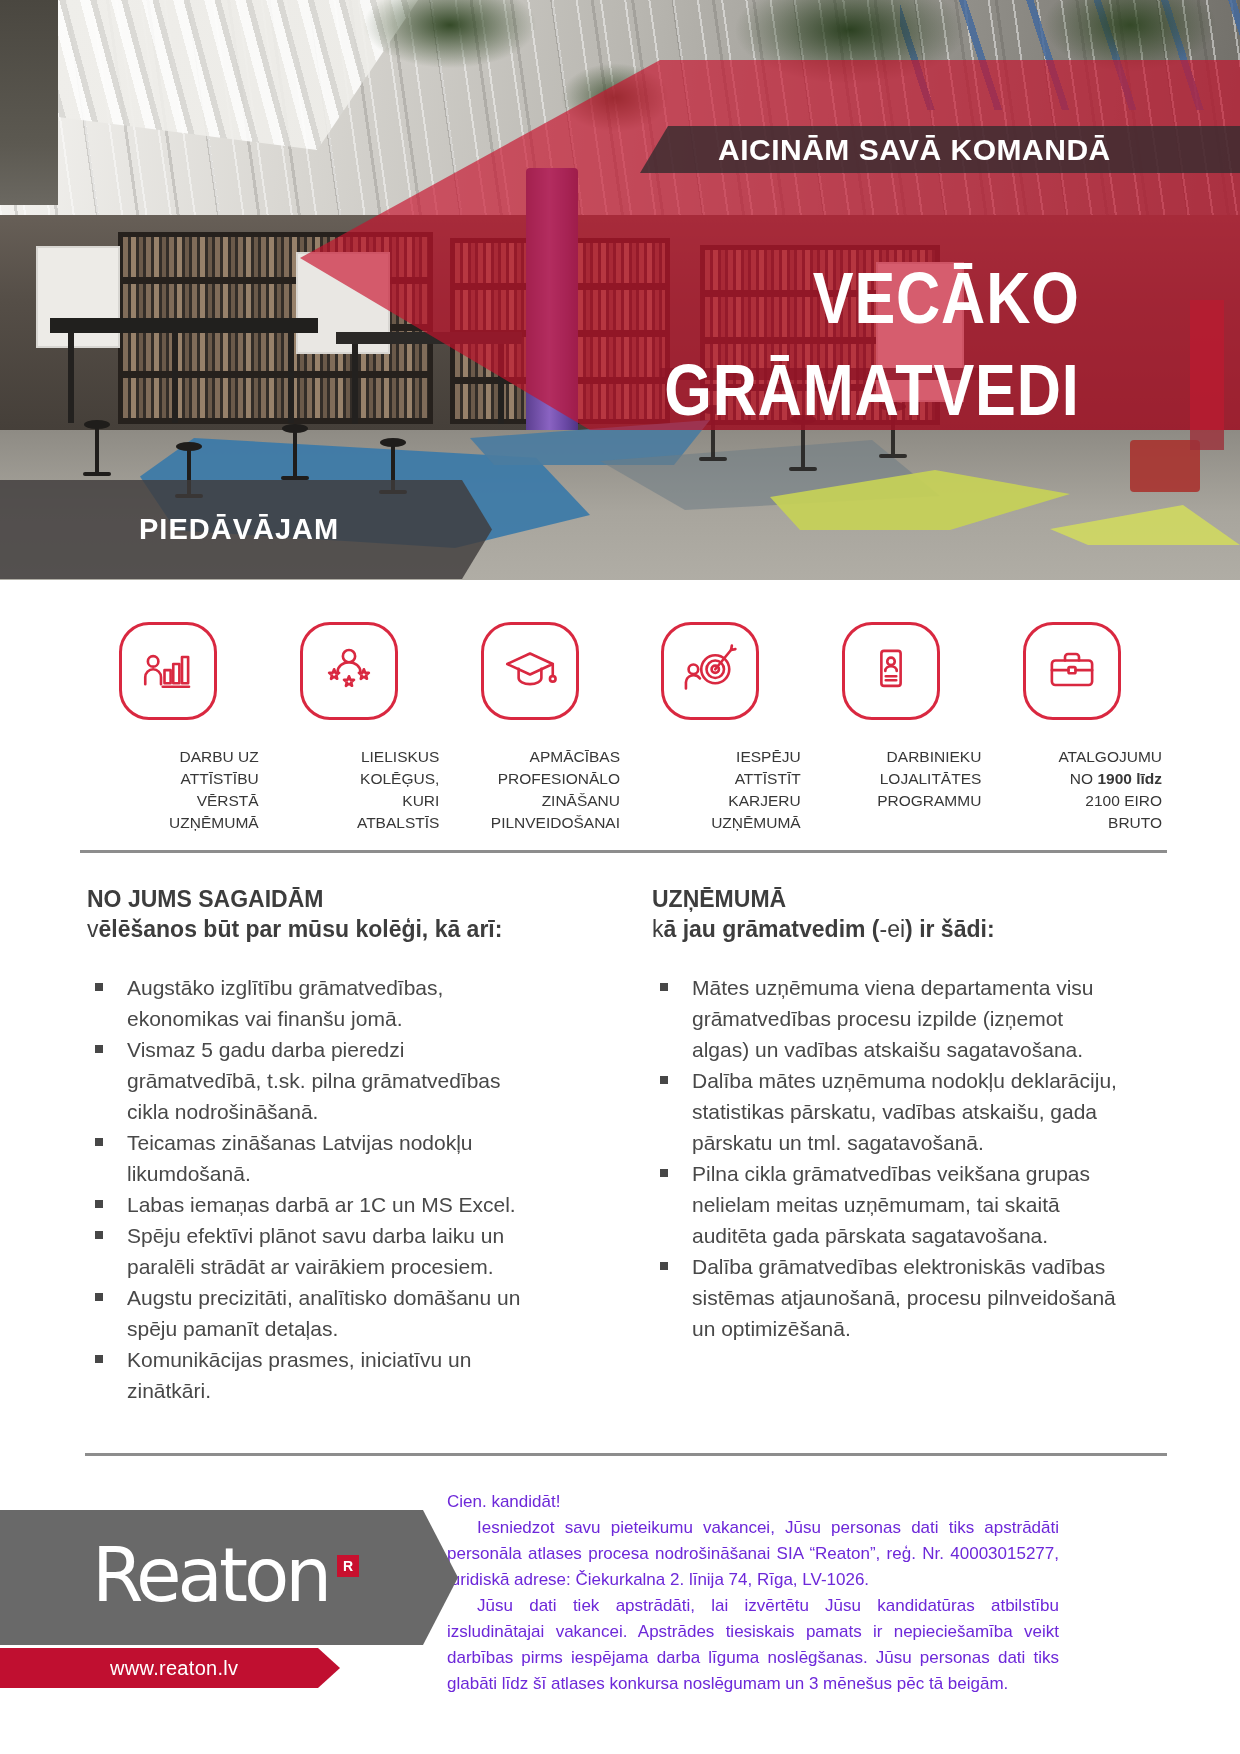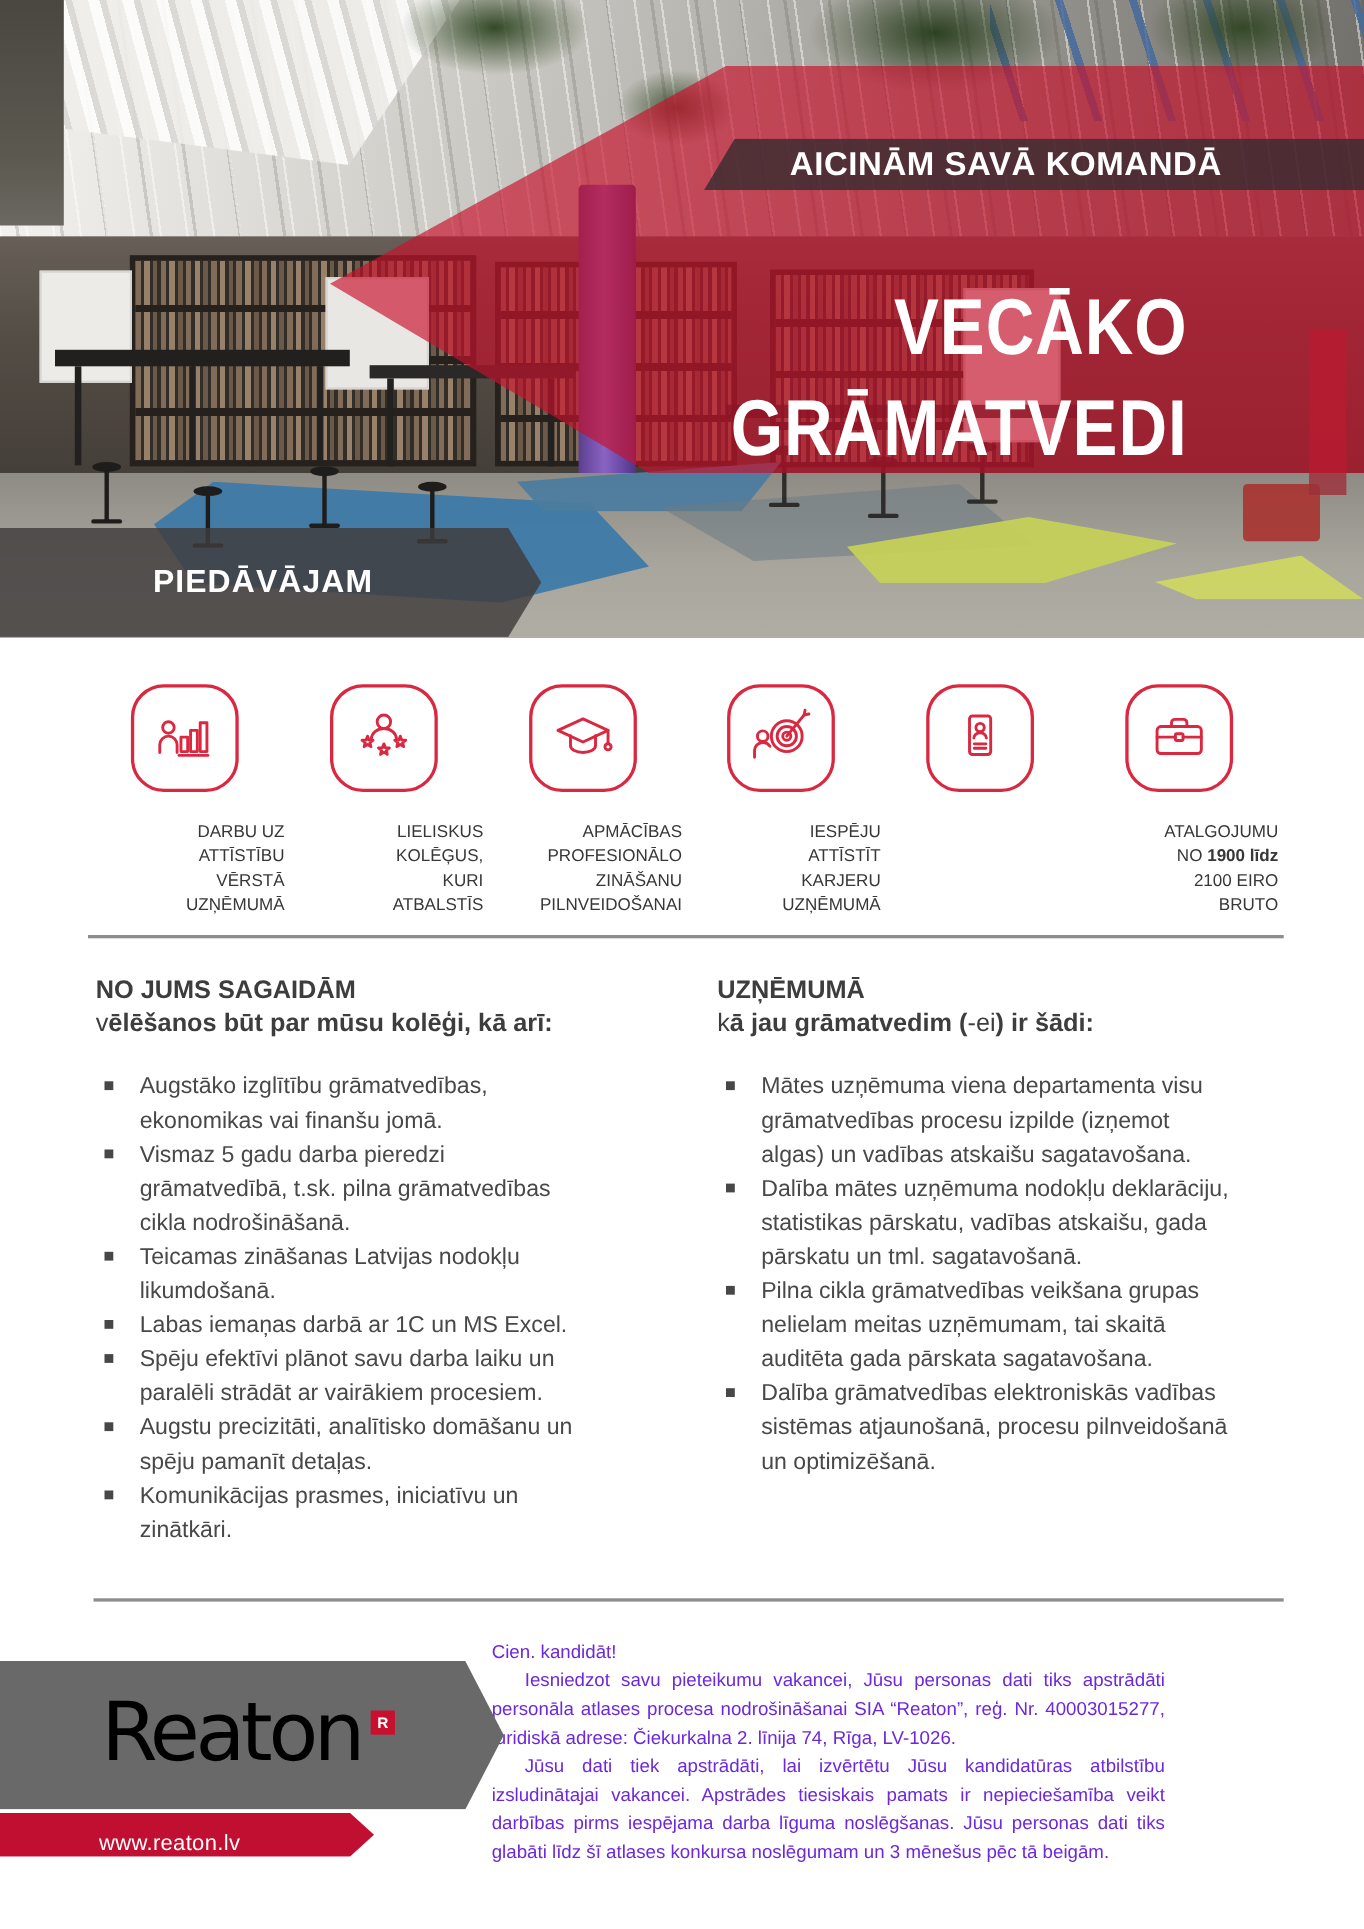--- a/index.html
+++ b/index.html
@@ -103,25 +103,25 @@
   .col li .marker{flex:none;width:8px;height:8px;background:#474747;margin:11px 0 0 8px;}
   .col li .btext{margin-left:24px;}
 
   
   .legal{position:absolute;top:1489px;left:447px;width:612px;font-size:17px;line-height:26px;color:#6d28d9;}
   .legal p{margin:0;}
   .legal .just{text-align:justify;text-indent:30px;}
   .logo-banner{position:absolute;top:1510px;left:0;width:460px;height:135px;background:var(--banner-gray,#696969);
     clip-path:polygon(0 0,423px 0,458px 50%,423px 100%,0 100%);}
   .logo-word{position:absolute;left:92px;top:50%;transform:translateY(-54%);
-    color:#000000;font-family:"DejaVu Sans",sans-serif;font-size:74px;letter-spacing:-4px;}
+    color:#ffffff;font-family:"DejaVu Sans",sans-serif;font-size:74px;letter-spacing:-4px;}
   .r-badge{position:absolute;left:337px;top:45px;width:22px;height:22px;background:var(--brand-red,#c8102e);
     color:#fff;font-size:14px;font-weight:bold;display:flex;align-items:center;justify-content:center;}
   .url-bar{position:absolute;top:1648px;left:0;width:342px;height:40px;background:#c00f30;
-    clip-path:polygon(0 0,318px 0,340px 50%,318px 100%,0 100%);display:flex;align-items:flex-end;}
+    clip-path:polygon(0 0,318px 0,340px 50%,318px 100%,0 100%);display:flex;align-items:center;padding-left:20px;}
   .url{margin-left:90px;color:#fff;font-size:20px;letter-spacing:.3px;}
 </style>
 </head>
 <body>
 
 <div class="page">
 
   <header class="hero">
     <div class="photo">
       <div class="p-ceiling"></div>
@@ -250,20 +250,25 @@
     </div>
     <div class="benefit">
       <div class="badge">
         <svg class="icon-stroke" width="56" height="56" viewBox="0 0 64 64">
           <rect x="21" y="9" width="22" height="40" rx="3"></rect>
           <circle cx="32" cy="21" r="4.3"></circle>
           <path d="M25.5 32 a6.5 5.5 0 0 1 13 0"></path>
           <path d="M26 38 h12 M26 42.5 h12"></path>
         </svg>
       </div>
+      <div class="blabel">
+          <div><span>DARBINIEKU</span></div>
+          <div><span>LOJALITĀTES</span></div>
+          <div><span>PROGRAMMU</span></div>
+        </div>
     </div>
     <div class="benefit">
       <div class="badge">
         <svg class="icon-stroke" width="56" height="56" viewBox="0 0 64 64">
           <rect x="9" y="20" width="46" height="28" rx="4"></rect>
           <path d="M24 20 v-4 a3.5 3.5 0 0 1 3.5 -3.5 h9 a3.5 3.5 0 0 1 3.5 3.5 v4"></path>
           <path d="M9 31 h19 M36 31 h19"></path>
           <rect x="28" y="27.5" width="8" height="7" rx="1.5"></rect>
         </svg>
       </div>

